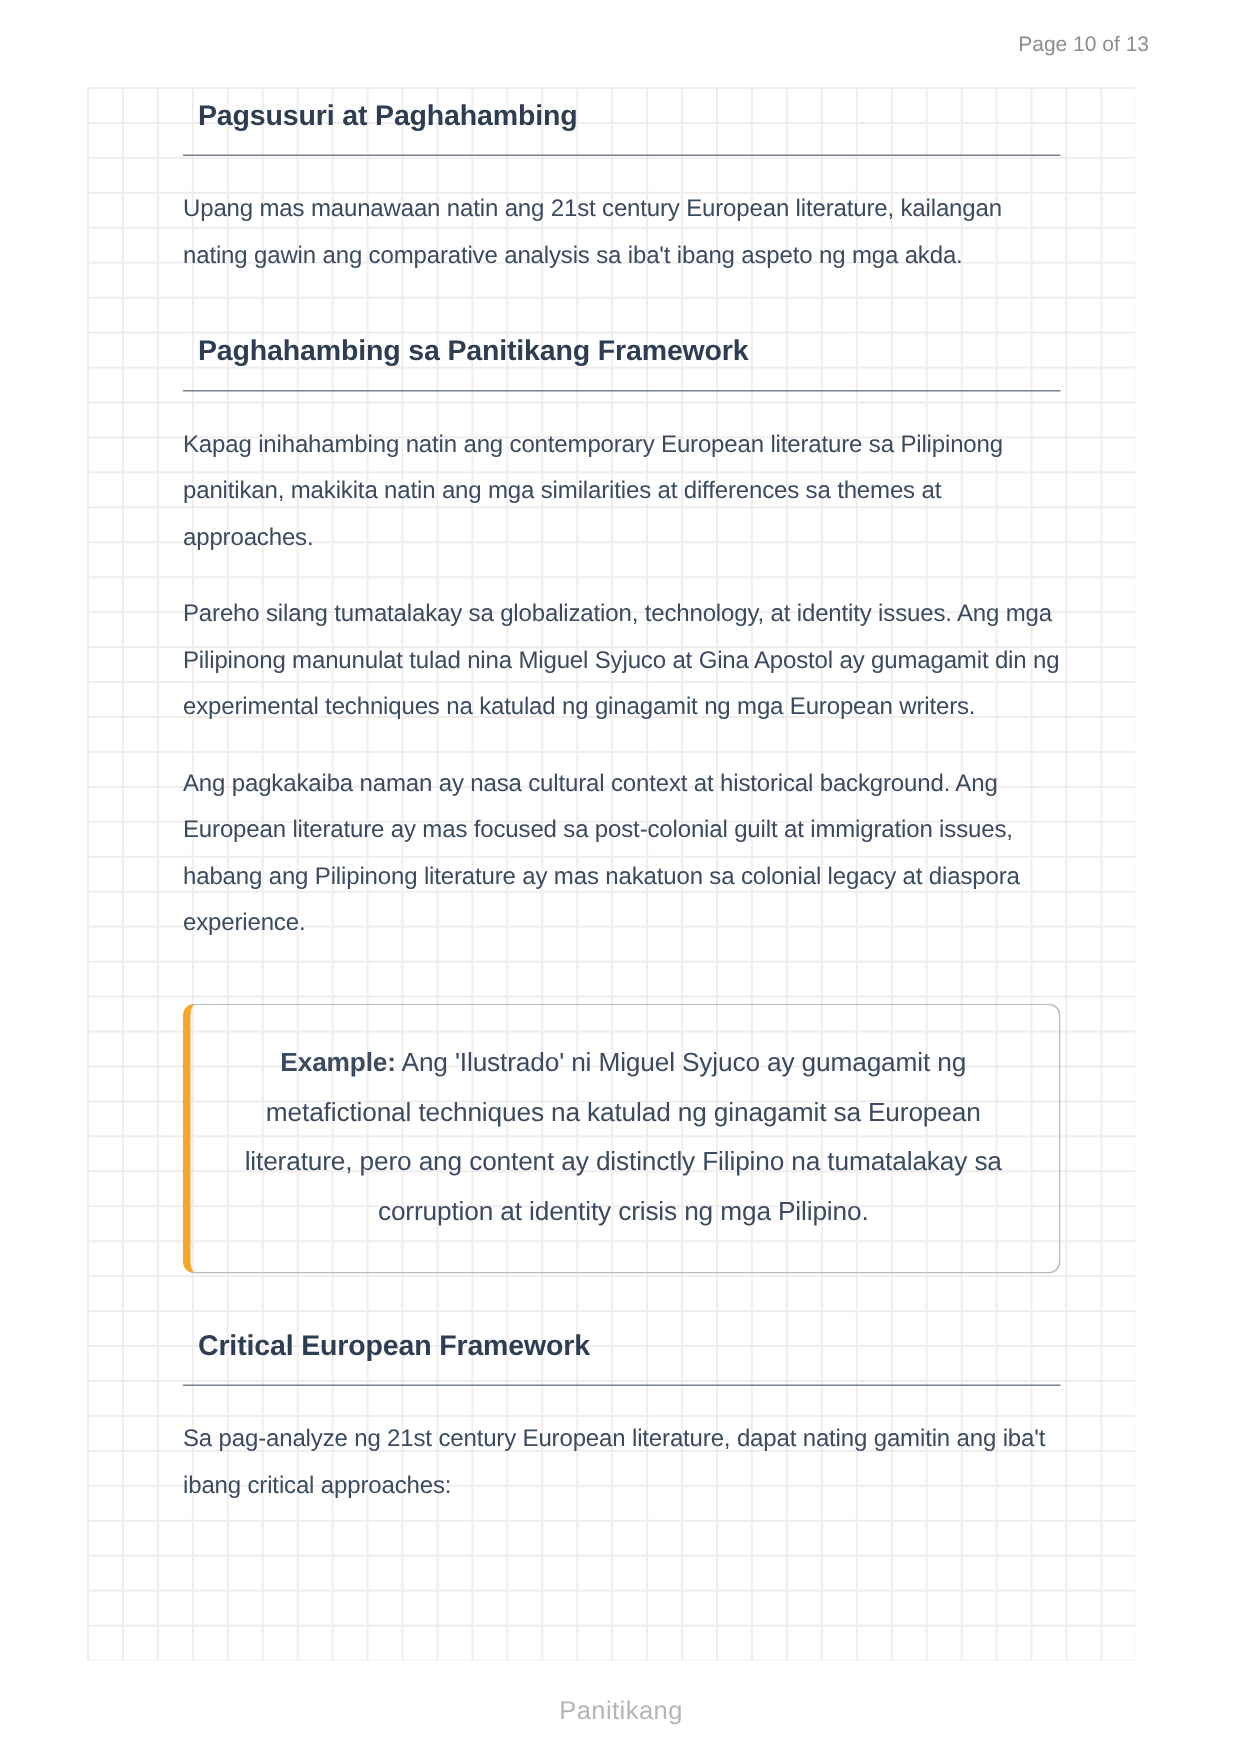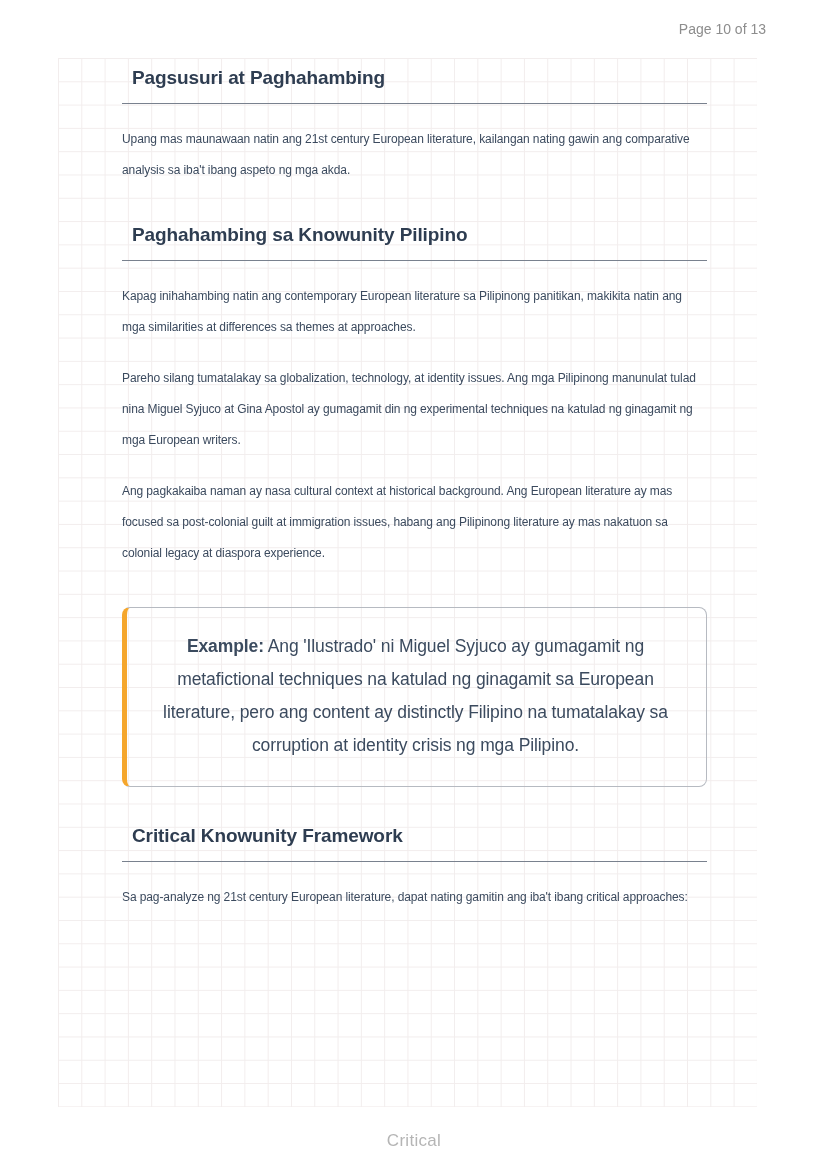--- a/index.html
+++ b/index.html
@@ -50,21 +50,21 @@
   .section-heading.first {
     margin-top: 0;
   }
   .heading-rule {
     border: none;
     border-top: 1px solid #79818e;
     margin: 14px 0 7px 0;
   }
   .body-paragraph {
     margin: 20px 0 0 0;
-    font-size: 12px;
+    font-size: 16px;
     line-height: 31px;
     color: #3b4a5e;
     letter-spacing: -0.1px;
   }
   .example-box {
     margin-top: 38px;
     border: 1px solid #b6bac1;
     border-left: 5px solid #f5a62c;
     border-radius: 8px;
     padding: 22px 24px 24px 22px;
@@ -98,30 +98,30 @@
 
 <div class="page-number">Page 10 of 13</div>
 
 <div class="paper">
   <div class="content">
 
     <h2 class="section-heading first">Pagsusuri at Paghahambing</h2>
     <hr class="heading-rule">
     <p class="body-paragraph">Upang mas maunawaan natin ang 21st century European literature, kailangan nating gawin ang comparative analysis sa iba't ibang aspeto ng mga akda.</p>
 
-    <h2 class="section-heading">Paghahambing sa Knowunity Pilipino</h2>
+    <h2 class="section-heading">Paghahambing sa Panitikang Framework</h2>
     <hr class="heading-rule">
     <p class="body-paragraph">Kapag inihahambing natin ang contemporary European literature sa Pilipinong panitikan, makikita natin ang mga similarities at differences sa themes at approaches.</p>
     <p class="body-paragraph">Pareho silang tumatalakay sa globalization, technology, at identity issues. Ang mga Pilipinong manunulat tulad nina Miguel Syjuco at Gina Apostol ay gumagamit din ng experimental techniques na katulad ng ginagamit ng mga European writers.</p>
     <p class="body-paragraph">Ang pagkakaiba naman ay nasa cultural context at historical background. Ang European literature ay mas focused sa post-colonial guilt at immigration issues, habang ang Pilipinong literature ay mas nakatuon sa colonial legacy at diaspora experience.</p>
 
     <div class="example-box">
       <p class="example-text"><span class="example-label">Example:</span><span> Ang 'Ilustrado' ni Miguel Syjuco ay gumagamit ng metafictional techniques na katulad ng ginagamit sa European literature, pero ang content ay distinctly Filipino na tumatalakay sa corruption at identity crisis ng mga Pilipino.</span></p>
     </div>
 
-    <h2 class="section-heading">Critical Knowunity Framework</h2>
+    <h2 class="section-heading">Critical European Framework</h2>
     <hr class="heading-rule">
     <p class="body-paragraph">Sa pag-analyze ng 21st century European literature, dapat nating gamitin ang iba't ibang critical approaches:</p>
 
   </div>
 </div>
 
-<div class="footer-brand">Critical</div>
+<div class="footer-brand">Panitikang</div>
 
 </body></html>

